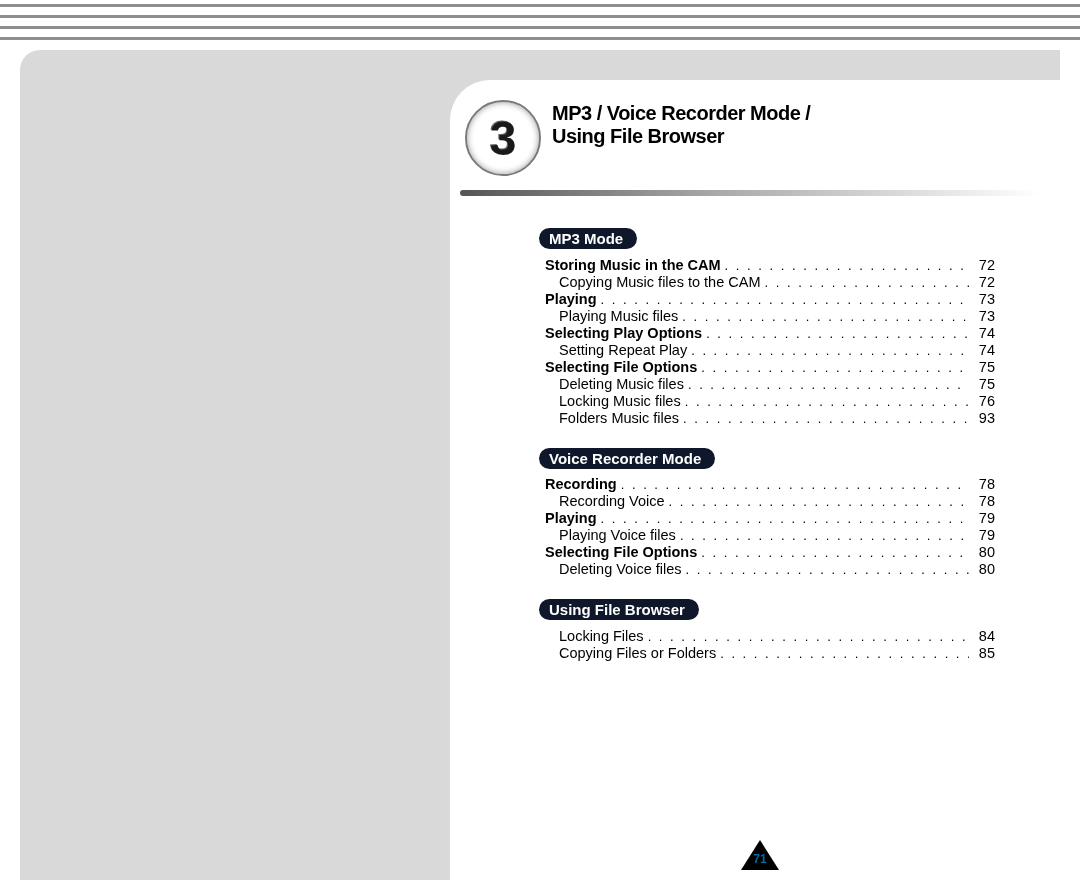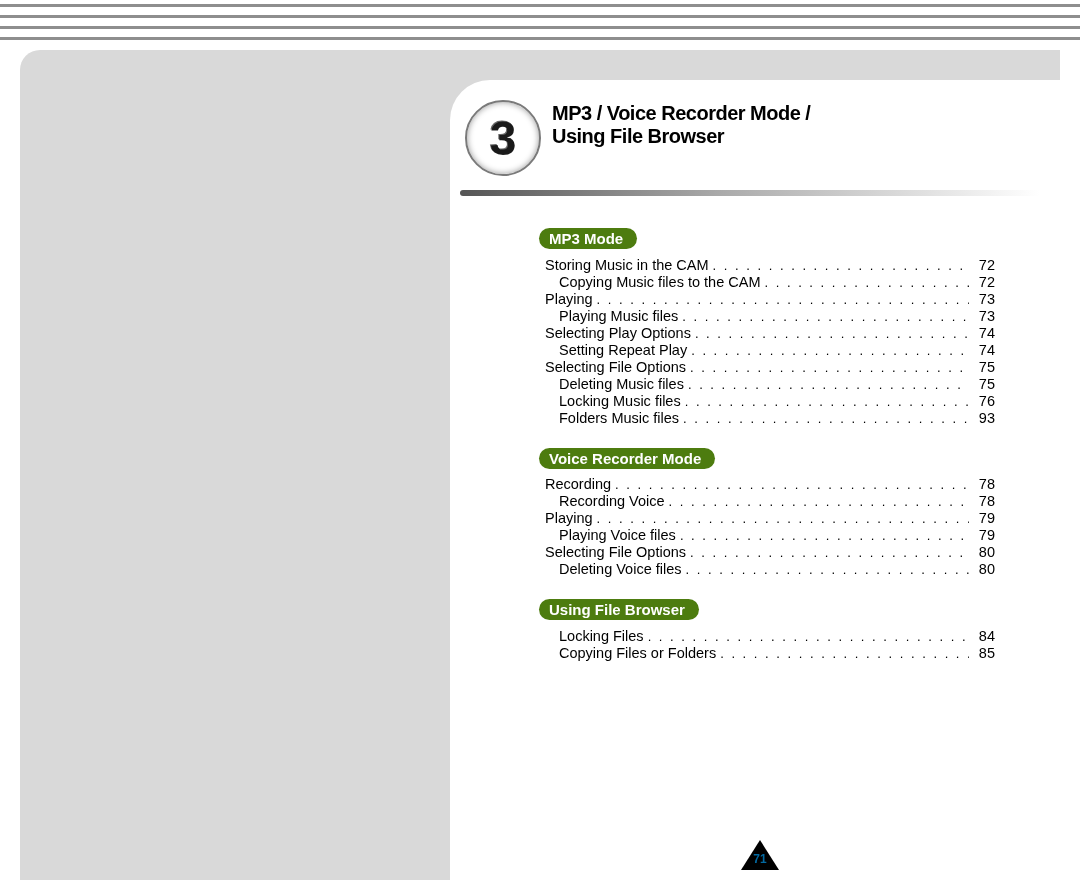--- a/index.html
+++ b/index.html
@@ -78,36 +78,36 @@
     position: absolute;
     top: 222px;
     left: 545px;
     width: 450px;
     font-size: 14.5px;
     color: #000;
     line-height: 1.0;
   }
   .section-pill {
     display: inline-block;
-    background: #4d7c0f;
+    background: #0f172a;
     color: #fff;
     font-weight: bold;
     font-size: 15px;
     padding: 3px 14px 3px 10px;
     border-radius: 12px;
     margin: 6px 0 6px -6px;
   }
   .row {
     display: flex;
     align-items: baseline;
     white-space: nowrap;
     margin: 2.5px 0;
   }
   .row .lbl { flex: 0 0 auto; }
-  .row.bold .lbl { font-weight: normal; }
+  .row.bold .lbl { font-weight: bold; }
   .row.sub .lbl { padding-left: 14px; }
   .row .dots {
     flex: 1 1 auto;
     overflow: hidden;
     letter-spacing: 2px;
     color: #000;
     font-size: 13px;
     padding: 0 4px;
   }
   .row .dots::after {

